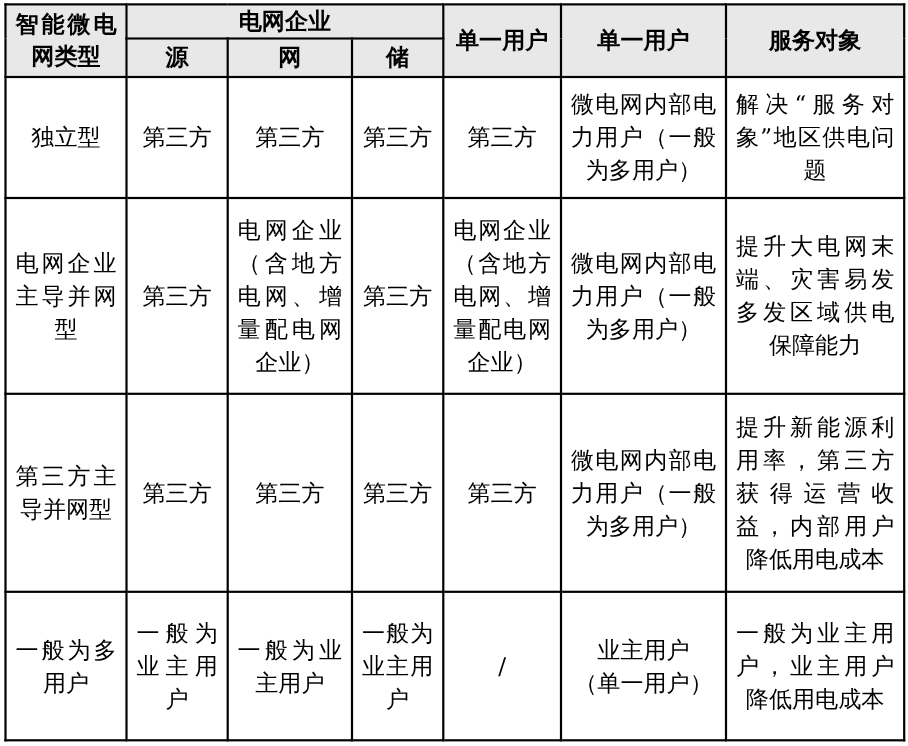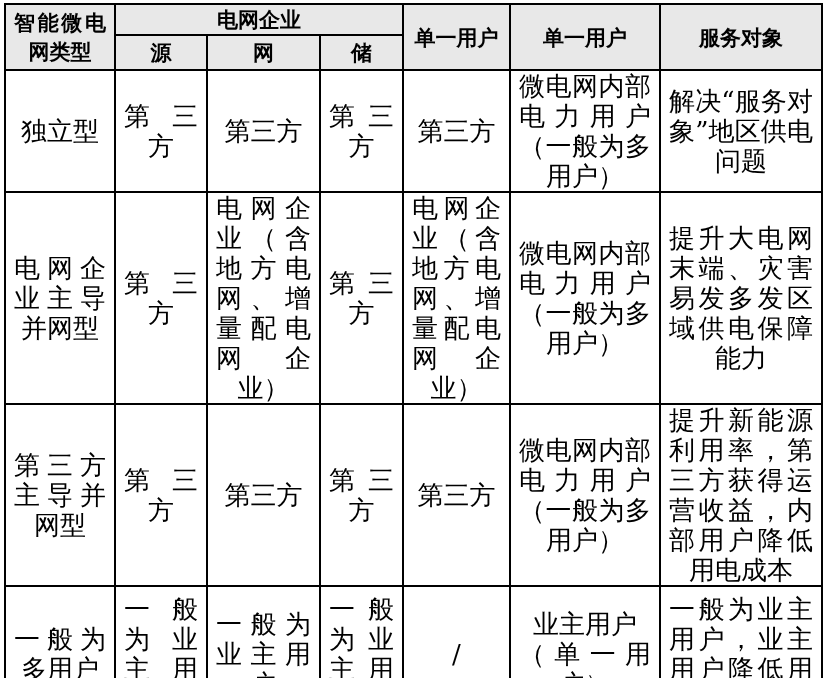--- a/index.html
+++ b/index.html
@@ -28,21 +28,21 @@
     font-family: "Liberation Sans", sans-serif;
     font-weight: bold;
     font-size: 21px;
     line-height: 29px;
     text-align: justify;
     text-align-last: center;
   }
   .mg-table td {
     background: #ffffff;
     font-family: "DejaVu Serif", serif;
-    font-size: 26px;
+    font-size: 21px;
     line-height: 30px;
     text-align: justify;
     text-justify: inter-character;
     text-align-last: center;
   }
   .prelines { white-space: pre-line; margin-left: 32px; }
   tr.hdr-1 { height: 31px; }
   tr.hdr-2 { height: 35px; }
   tr.row-0 { height: 110px; }
   tr.row-1 { height: 178px; }

